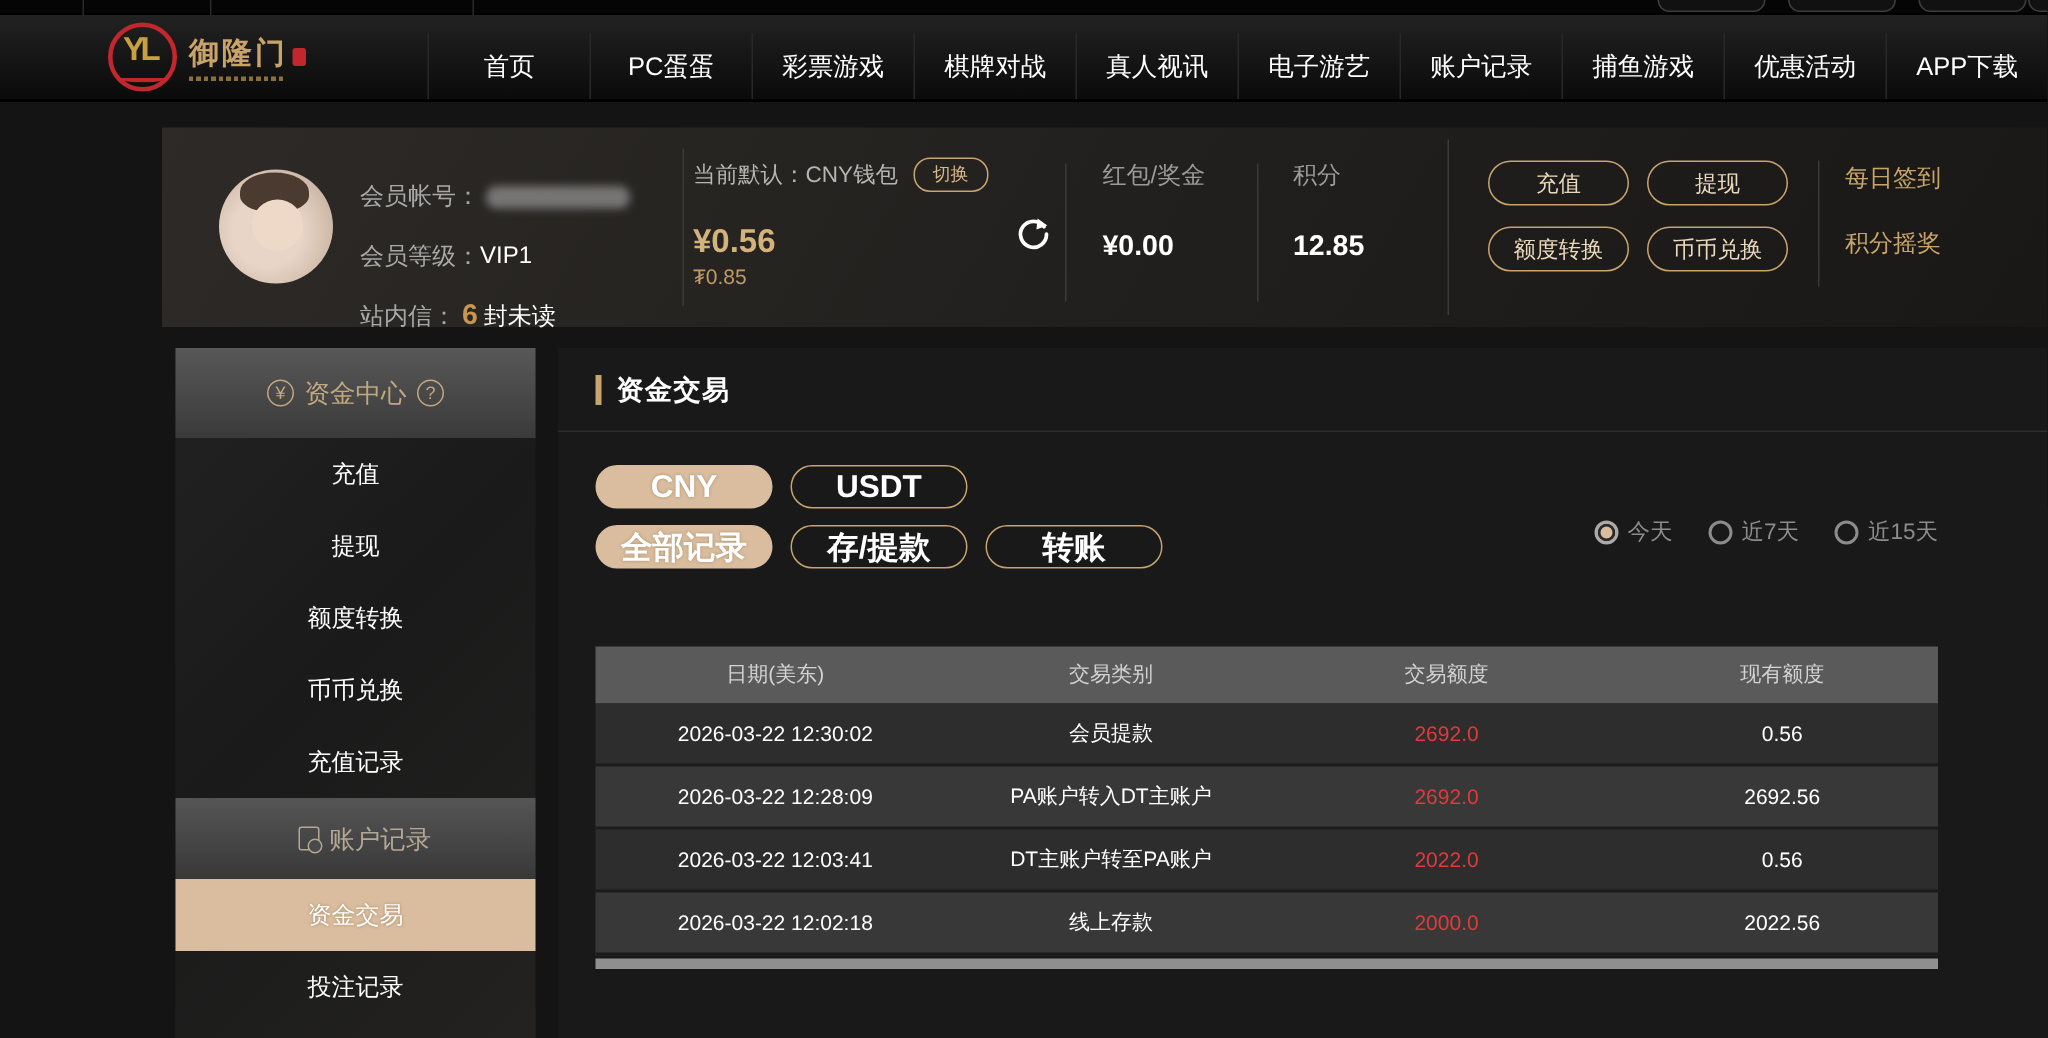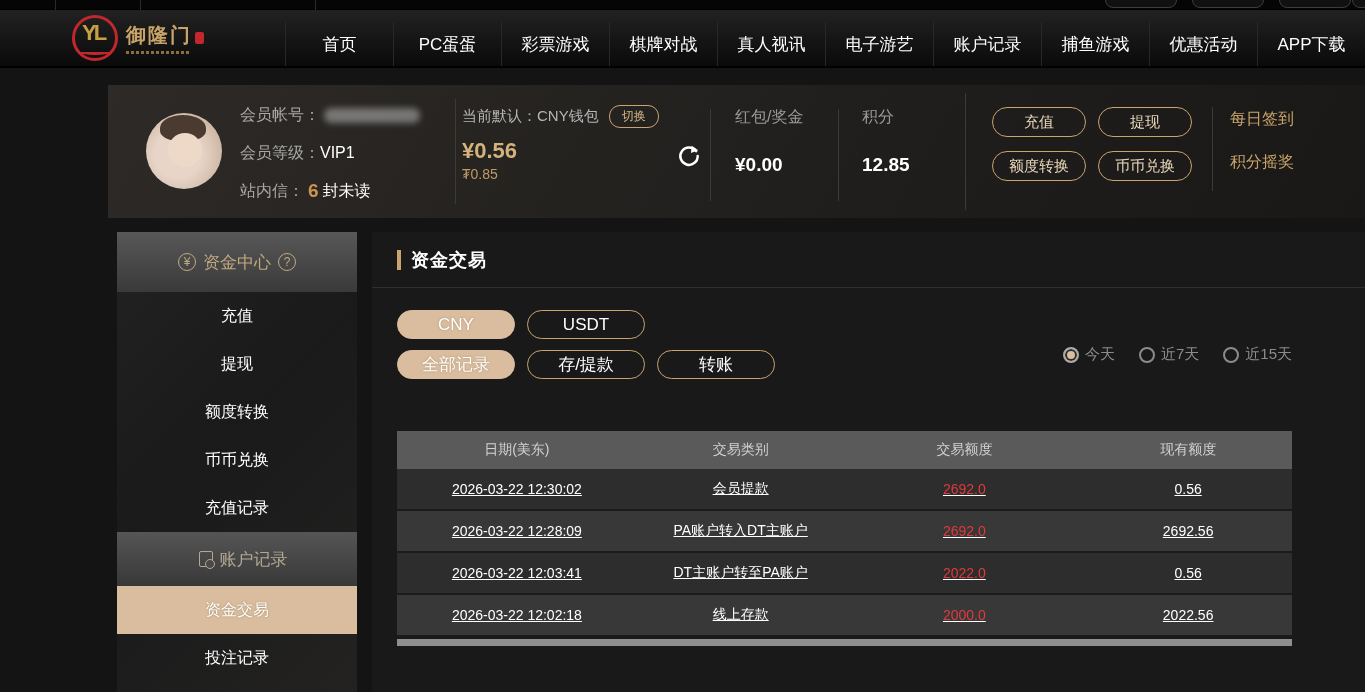--- a/index.html
+++ b/index.html
@@ -27,29 +27,29 @@
   
   .hpanel { position:absolute; left:108px; top:85px; width:1257px; height:133px;
     background:linear-gradient(120deg,#2d2a27 0%,#211f1d 55%,#191816 100%); }
   .vdiv { position:absolute; width:1px; background:#3c3a37; }
   .avatar { position:absolute; left:38px; top:28px; width:76px; height:76px; border-radius:50%;
     background:radial-gradient(circle at 42% 55%, #e8d5c8 0 38%, #d9c4b4 60%, #b5a090 100%);
     overflow:hidden; }
   .avatar .hair { position:absolute; left:14px; top:2px; width:46px; height:26px; border-radius:50% 50% 40% 40%; background:#4a3a30; }
   .avatar .face { position:absolute; left:22px; top:20px; width:34px; height:34px; border-radius:50%; background:#eeD9c9; }
   .uinfo { position:absolute; left:132px; top:18px; font-size:16px; }
-  .uinfo .row { display:flex; align-items:center; height:24px; margin-bottom:14px; }
+  .uinfo .row { display:flex; align-items:center; height:24px; margin-bottom:14px;margin-top:16px; }
   .ulabel { color:#a8a8a8; }
   .uvalue { color:#fff; }
   .redact { width:96px; height:15px; margin-left:4px; border-radius:7px; background:#8a8a8a; filter:blur(3px); opacity:.8; }
   .inbox-num { color:#c8964f; font-size:19px; font-weight:bold; margin:0 4px; }
   .wallet { position:absolute; left:354px; top:20px; }
   .wallet-row1 { display:flex; align-items:center; color:#b5b5b5; font-size:15px; }
   .switch-btn { margin-left:10px; padding:2px 12px; border:1px solid #c8a46e; border-radius:11px; color:#d6b888; font-size:12px; cursor:pointer; background:transparent; }
-  .balance-cny { margin-top:10px; font-size:22px; font-weight:bold; color:#d4b27c; }
+  .balance-cny { margin-top:20px; font-size:22px; font-weight:bold; color:#d4b27c; }
   .balance-usdt { margin-top:2px; font-size:14px; color:#c09a66; }
   .refresh { position:absolute; left:568px; top:58px; width:26px; height:26px; cursor:pointer; }
   .stat { position:absolute; top:22px; }
   .stat .slabel { color:#9a9a9a; font-size:16px; }
   .stat .svalue { margin-top:26px; color:#fff; font-size:19px; font-weight:bold; }
   .hbtns { position:absolute; left:884px; top:22px; width:206px; display:flex; flex-wrap:wrap; gap:14px 12px; }
   .pill-btn { width:94px; height:30px; border:1px solid #c8a46e; border-radius:15px; background:transparent; color:#ead9bd; font-size:15px; display:flex; align-items:center; justify-content:center; cursor:pointer; }
   .hlinks { position:absolute; left:1122px; top:24px; font-size:16px; }
   .hlink { color:#c8a468; margin-bottom:22px; cursor:pointer; }
   
@@ -63,29 +63,29 @@
   .doc-icon::after { content:""; position:absolute; right:-3px; bottom:-3px; width:8px; height:8px; border:1.5px solid #b3a894; border-radius:50%; background:#4a4a4a; }
   .side-item { height:48px; display:flex; align-items:center; justify-content:center; font-size:16px; color:#fff; cursor:pointer; }
   .side-item.active { background:#d9bd9e; color:#fff; text-shadow:0 0 2px rgba(120,90,50,.6); }
   
   .main { position:absolute; left:372px; top:232px; width:993px; height:460px; background:#191919; }
   .title-row { height:56px; display:flex; align-items:center; padding-left:25px; border-bottom:1px solid #2e2e2e; }
   .title-bar { width:4px; height:20px; background:#c8a46e; margin-right:10px; }
   .page-title { font-size:18px; font-weight:bold; color:#fff; letter-spacing:1px; }
   .filters { position:relative; padding:22px 0 0 25px; }
   .frow { display:flex; gap:12px; margin-bottom:11px; }
-  .fpill { width:118px; height:29px; border-radius:15px; display:flex; align-items:center; justify-content:center; font-size:17px; cursor:pointer; border:1px solid #c8a46e; color:#fff; background:transparent; }
+  .fpill { width:118px; height:29px; border-radius:15px; display:flex; align-items:center; justify-content:center; font-size:21px; cursor:pointer; border:1px solid #c8a46e; color:#fff; background:transparent;font-weight:bold; }
   .fpill.active { background:#d9bd9e; border-color:#d9bd9e; color:#fff; text-shadow:0 0 2px rgba(120,90,50,.5); }
   .radio-group { position:absolute; right:73px; bottom:15px; display:flex; gap:24px; align-items:center; }
   .radio { display:flex; align-items:center; gap:6px; color:#8c8c8c; font-size:15px; cursor:pointer; }
   .rdot { width:16px; height:16px; border-radius:50%; border:2px solid #8c8c8c; background:transparent; }
   .radio.checked .rdot { border-color:#aaa; background:#d9bd9e; box-shadow:inset 0 0 0 2px #2a2a2a; }
   .table { margin:52px 0 0 25px; width:895px; }
   .thead { display:flex; height:38px; background:#5a5a5a; color:#d2d2d2; font-size:14px; align-items:center; }
-  .trow { display:flex; height:42px; align-items:center; font-size:14px; color:#fff; border-bottom:2px solid #1b1b1b;text-decoration:underline; }
+  .trow { display:flex; height:42px; align-items:center; font-size:14px; color:#fff; border-bottom:2px solid #1b1b1b; }
   .trow.odd { background:#2d2d2d; } .trow.even { background:#383838; }
   .tc { width:25%; text-align:center;padding-left:16px; }
   .tc.amount { color:#e03a3a; }
   .next-strip { margin:2px 0 0 25px; width:895px; height:7px; background:#8f8f8f; }
 </style>
 </head>
 <body>
 
 <div class="top-strip">
   <div class="tick" style="left:55px"></div>

